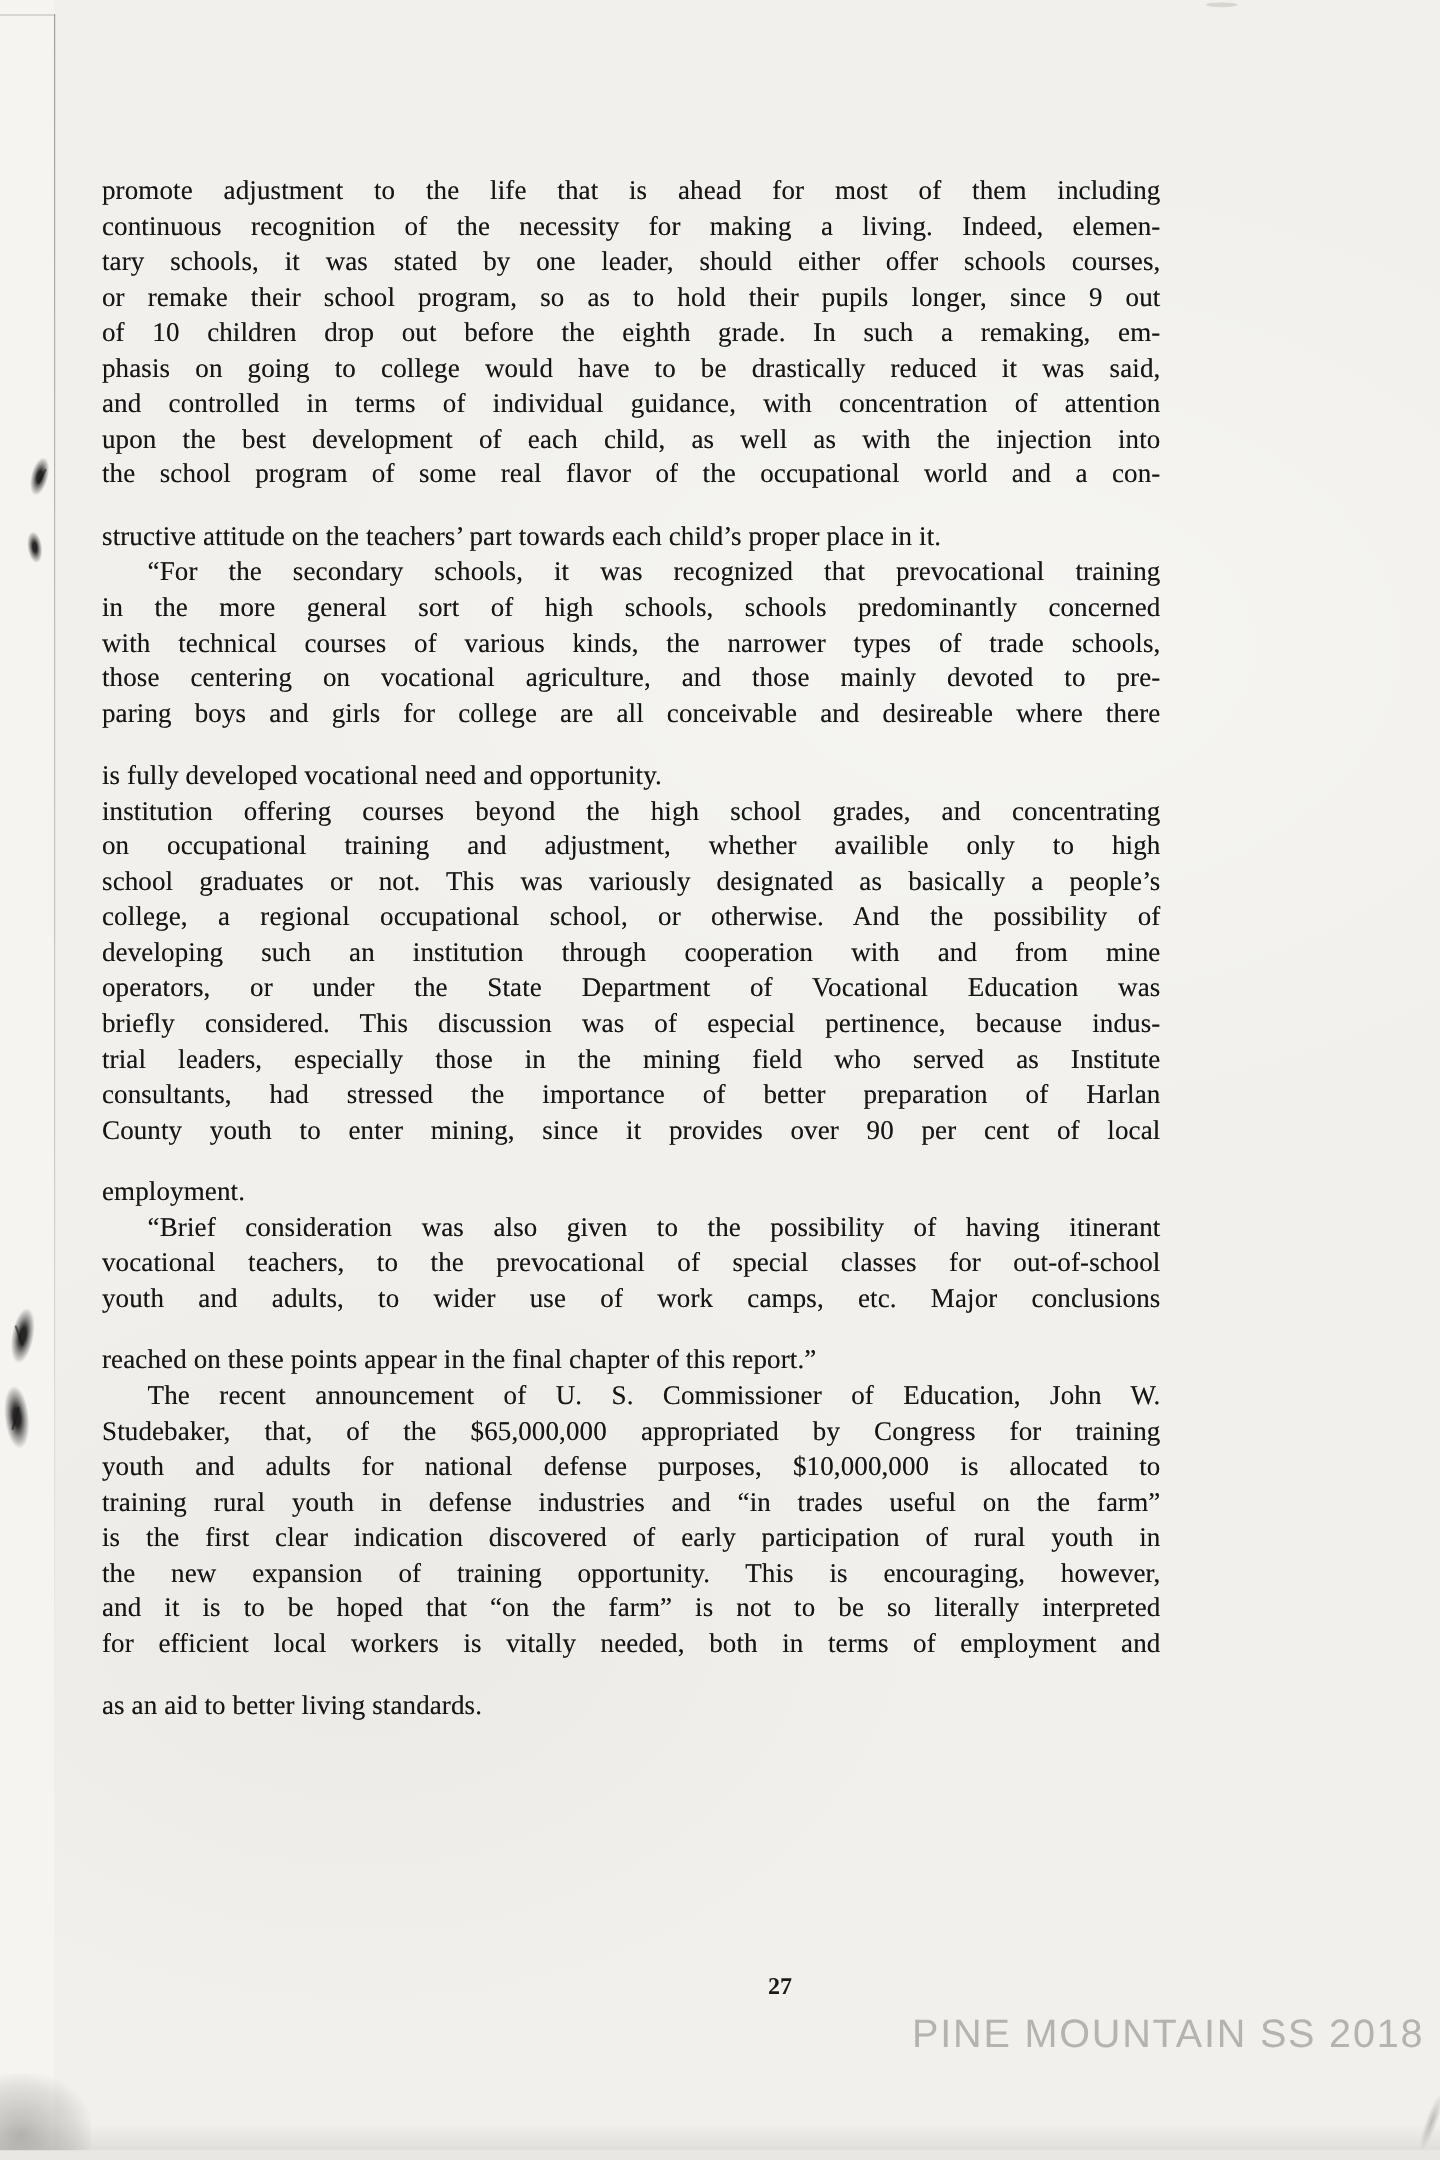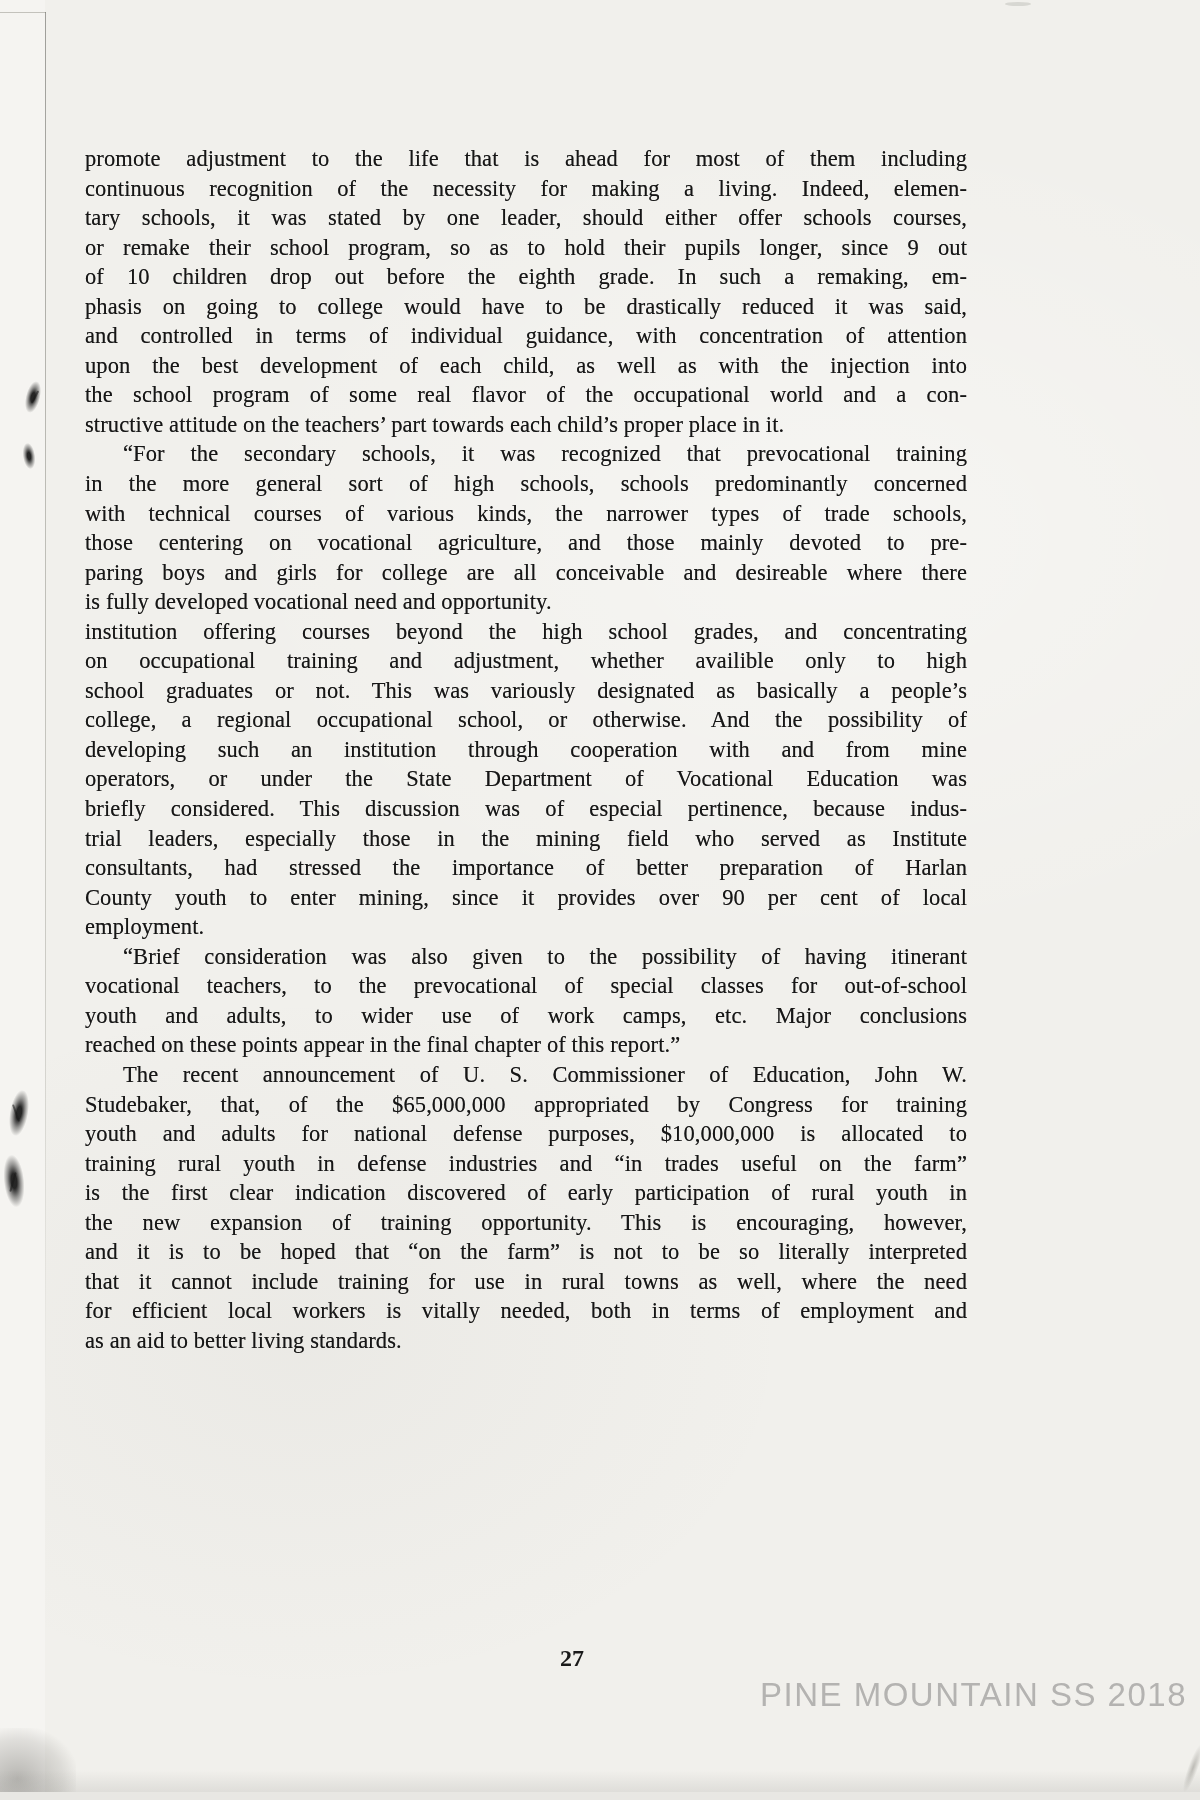--- a/index.html
+++ b/index.html
@@ -30,26 +30,26 @@
   }
   
   .textblock{
     position:absolute;left:85px;top:144px;width:882px;
     font-size:22.5px;line-height:29.55px;
     color:#161616;
     text-shadow:0 0 0.5px rgba(20,20,20,0.55);
     letter-spacing:0.1px;
   }
   .line{text-align:justify;text-align-last:justify;white-space:normal;}
-  .line.last{text-align-last:left;}
+  .line.last{text-align-last:left;margin-top:22px;}
   .line.indent{text-indent:38px;}
   .page-number{
     position:absolute;left:560px;top:1645px;width:100px;
-    text-align:left;
-    font-size:24px;font-weight:700;color:#1a1a1a;
+    text-align:right;
+    font-size:20px;font-weight:700;color:#1a1a1a;
     font-family:"Liberation Serif", serif;
   }
   .watermark{
     position:absolute;left:760px;top:1678px;width:400px;
     font-family:"Liberation Sans", sans-serif;
     font-weight:100;
     font-size:33px;line-height:34px;
     color:#b4b3b1;
     letter-spacing:1.5px;
     white-space:nowrap;
@@ -124,21 +124,20 @@
       <div class="line">vocational teachers, to the prevocational of special classes for out-of-school</div>
       <div class="line">youth and adults, to wider use of work camps, etc. Major conclusions</div>
       <div class="line last">reached on these points appear in the final chapter of this report.”</div>
       <div class="line indent">The recent announcement of U. S. Commissioner of Education, John W.</div>
       <div class="line">Studebaker, that, of the $65,000,000 appropriated by Congress for training</div>
       <div class="line">youth and adults for national defense purposes, $10,000,000 is allocated to</div>
       <div class="line">training rural youth in defense industries and “in trades useful on the farm”</div>
       <div class="line">is the first clear indication discovered of early participation of rural youth in</div>
       <div class="line">the new expansion of training opportunity. This is encouraging, however,</div>
       <div class="line">and it is to be hoped that “on the farm” is not to be so literally interpreted</div>
-      <div class="line">that it cannot include training for use in rural towns as well, where the need</div>
       <div class="line">for efficient local workers is vitally needed, both in terms of employment and</div>
       <div class="line last">as an aid to better living standards.</div>
     </div>
 
   <div class="page-number">27</div>
   <div class="watermark">PINE MOUNTAIN SS 2018</div>
 
   <div class="mark mark-a"></div>
   <div class="thread thread-1"></div>
   <div class="mark mark-b"></div>

